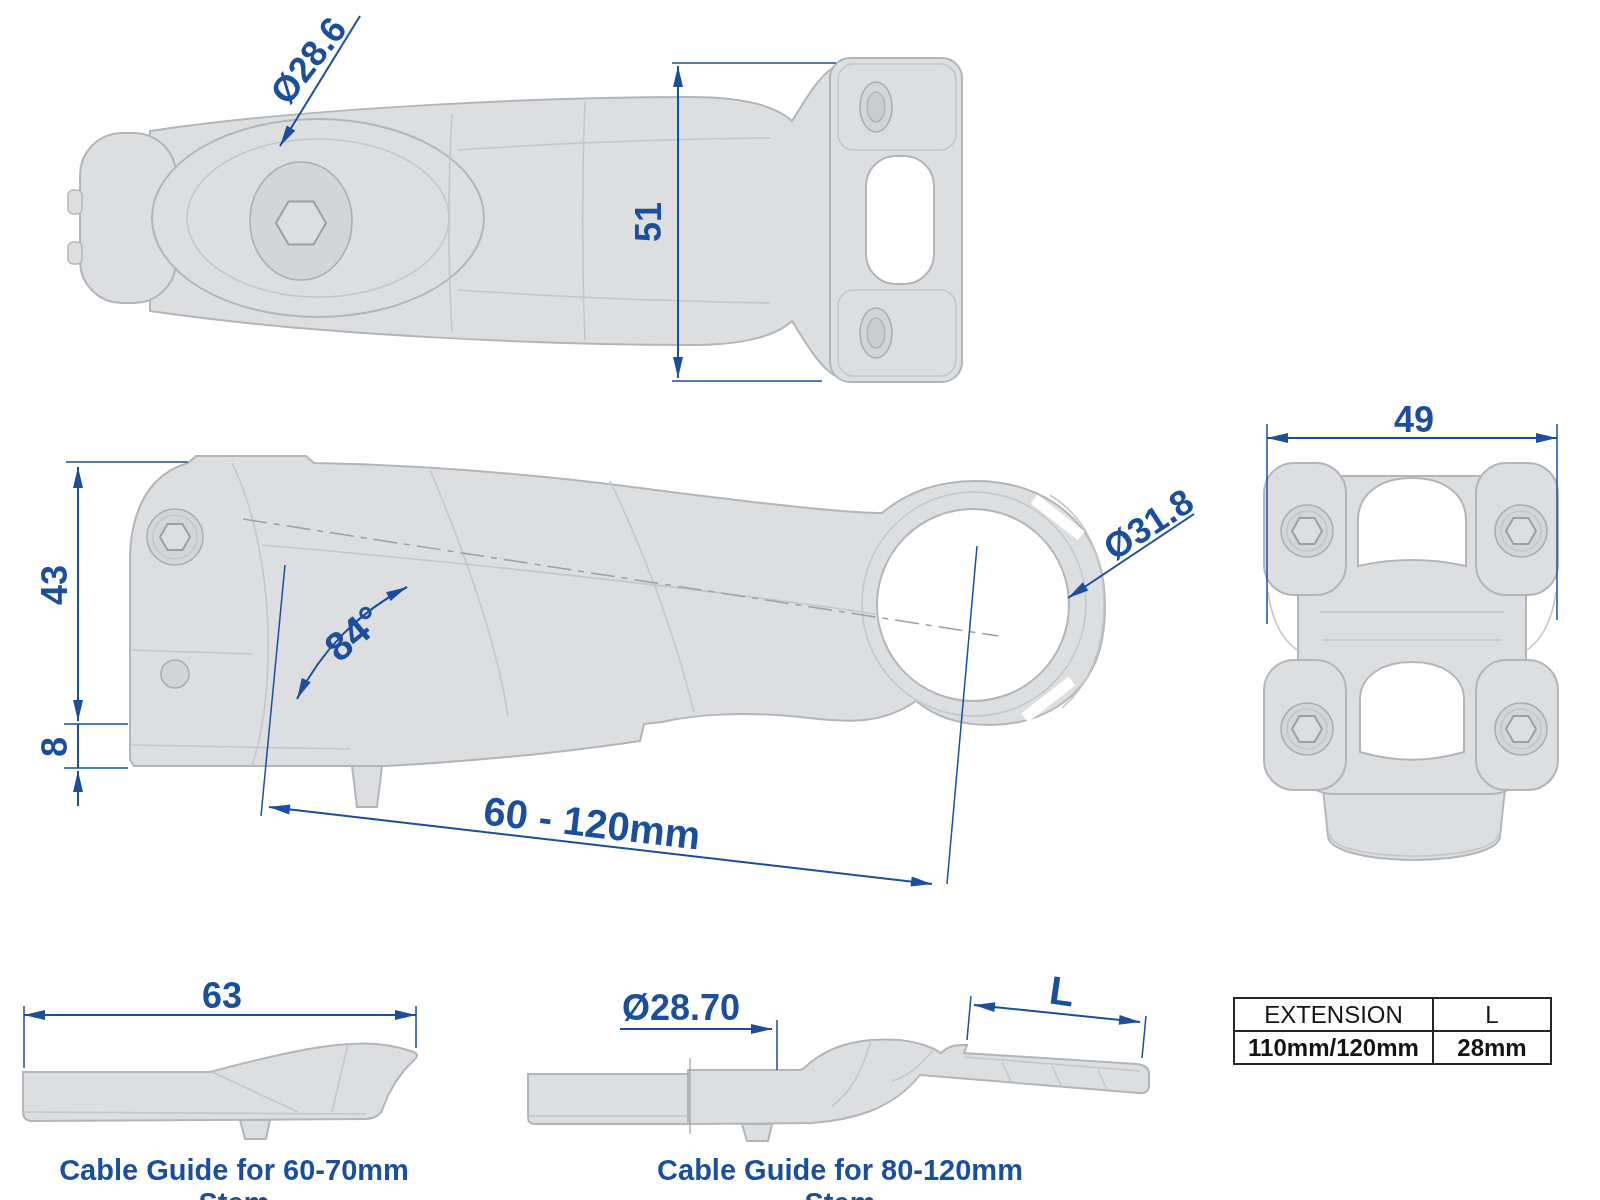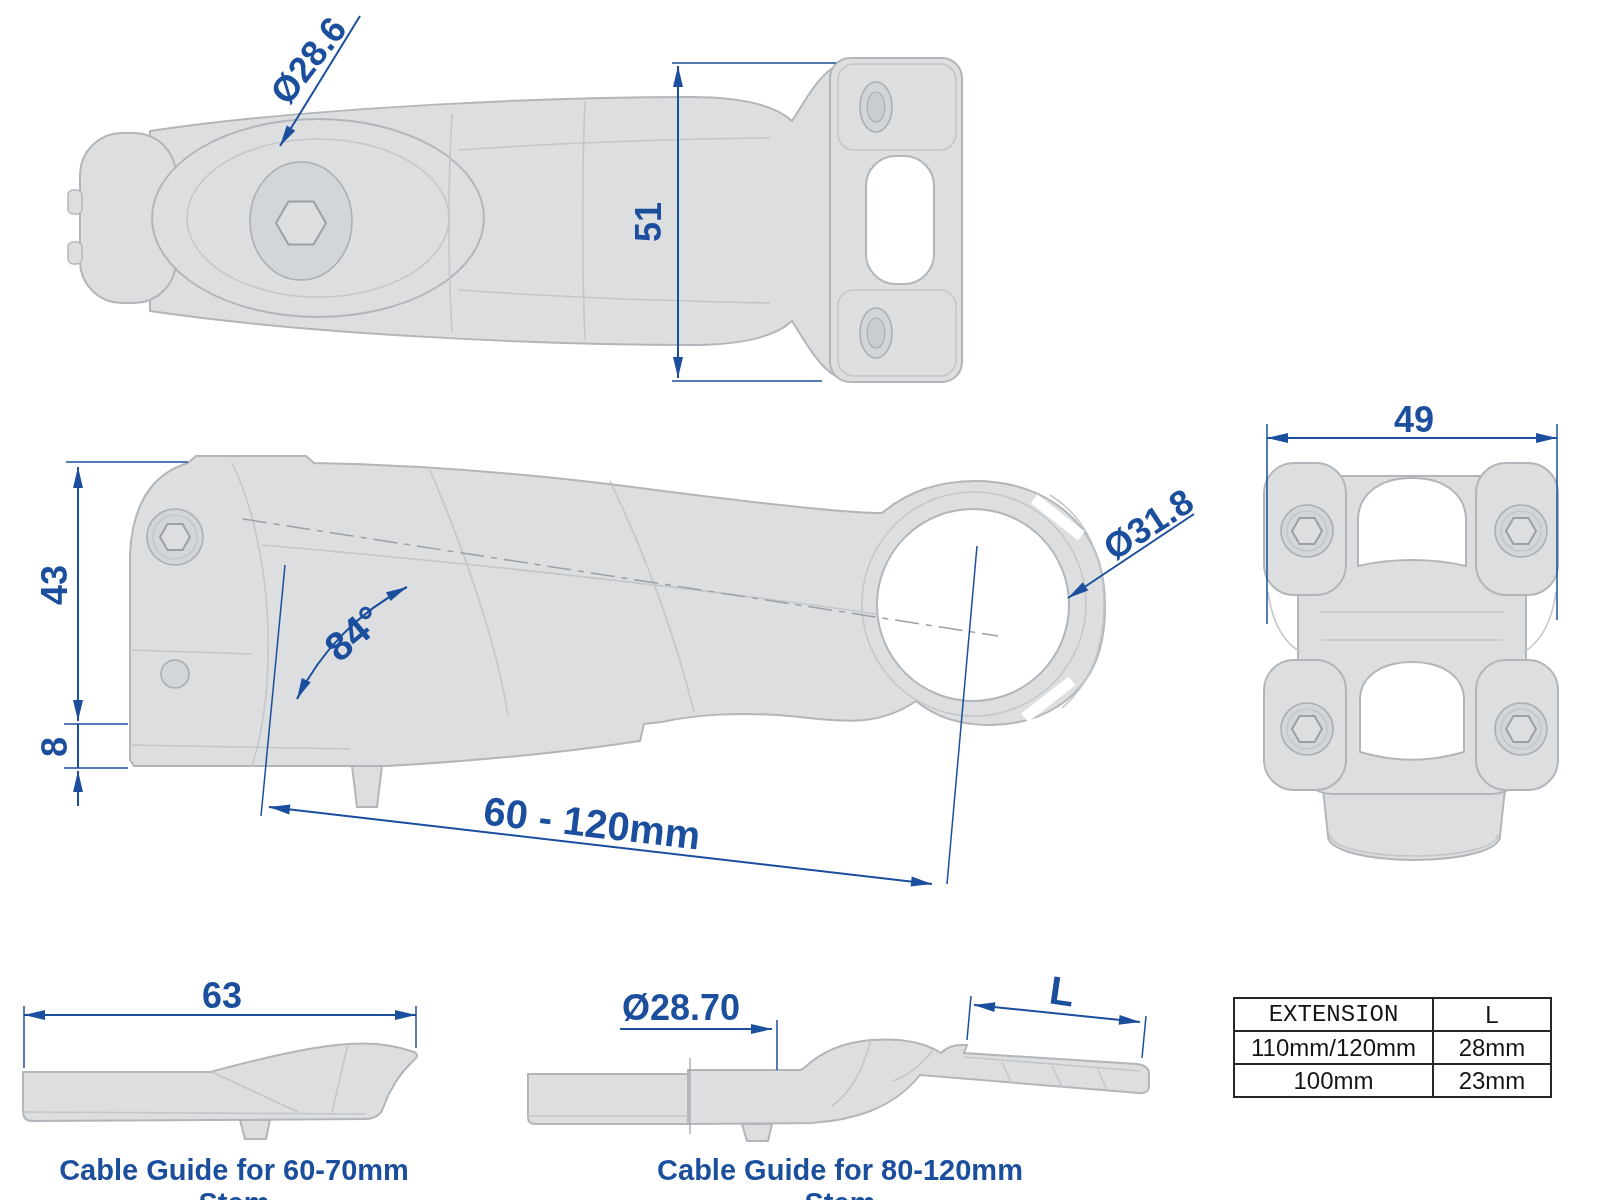--- a/index.html
+++ b/index.html
@@ -28,23 +28,23 @@
        fill:#1b4f9e;text-anchor:middle;}
 
   .caption{position:absolute;width:420px;text-align:center;color:#1b4f9e;
            font-size:29px;font-weight:700;}
   #caption-short{left:24px;top:1154px;}
   #caption-long{left:630px;top:1154px;}
 
   table.spec{position:absolute;left:1233px;top:997px;border-collapse:collapse;
              color:#141414;font-size:24px;}
   table.spec td,table.spec th{border:2px solid #262626;text-align:center;
-             font-weight:400;padding:0;height:31px;}
+             font-weight:700;padding:0;height:31px;}
   table.spec th{font-weight:400;}
-  .colA{width:197px;font-family:Liberation Mono, monospace;}
+  .colA{width:197px;}
   .colB{width:116px;}
 </style>
 </head>
 <body>
 
 <div class="page">
 
 <svg class="drawing" viewBox="0 0 1600 1200">
   <defs>
     <marker id="arr" markerUnits="userSpaceOnUse" markerWidth="24" markerHeight="14" viewBox="0 0 24 14" refX="23" refY="7" orient="auto">
@@ -236,20 +236,16 @@
 <table class="spec">
   <tbody>
         <tr>
     <th class="colA">EXTENSION</th>
     <th class="colB">L</th>
   </tr>
   <tr>
     <td>110mm/120mm</td>
     <td>28mm</td>
   </tr>
-  <tr>
-    <td>100mm</td>
-    <td>23mm</td>
-  </tr>
 </tbody>
     </table>
 
 </div>
 
 </body></html>

